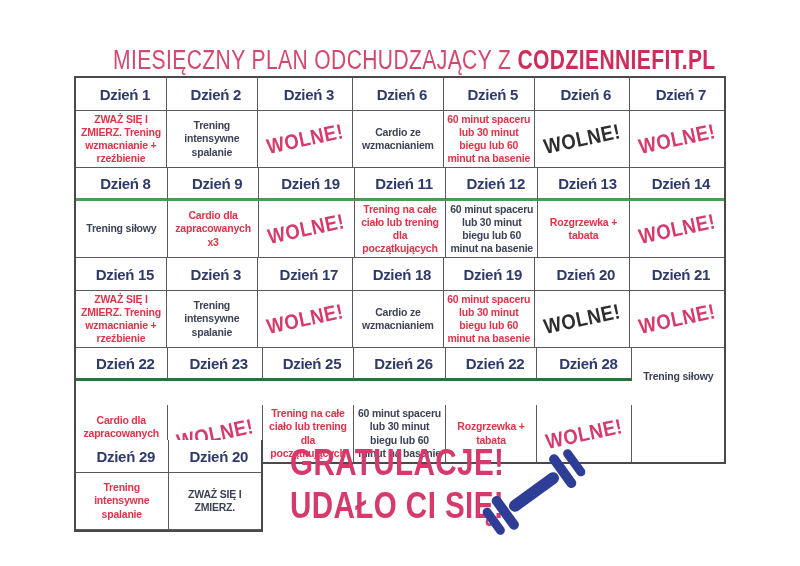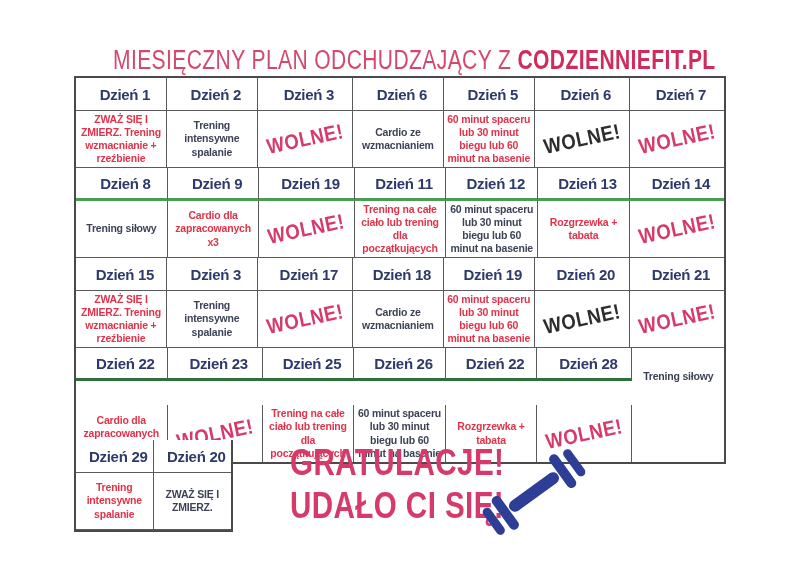--- a/index.html
+++ b/index.html
@@ -30,21 +30,21 @@
   .calendar .week:last-child .activity-cell{border-bottom:none;}
   .day-label{font-weight:700;font-size:15px;letter-spacing:-.3px;color:var(--navy);padding-left:8px;}
   .activity{font-weight:700;font-size:10.5px;line-height:1.25;letter-spacing:-.2px;}
   .activity.red{color:var(--red);}
   .activity.dark{color:var(--dark);}
   .stamp{display:inline-block;font-weight:700;font-size:21px;letter-spacing:.5px;
          transform:rotate(-12deg) scaleX(.88);color:var(--stamp-pink);}
   .stamp.stamp-black{color:var(--stamp-black);}
 
   
-  .week5{position:absolute;left:74px;top:440px;width:159px;
+  .week5{position:absolute;left:74px;top:440px;width:189px;
          border:2px solid var(--outer-border);border-top:none;background:#fff;}
   .week5 .activity-cell{border-bottom:none;}
 
   
   .congrats{position:absolute;left:290px;top:441px;}
   .congrats-inner{display:inline-block;transform:scaleX(.8);transform-origin:left top;
                   font-weight:700;font-size:37px;line-height:43px;letter-spacing:.5px;
                   color:var(--stamp-pink);white-space:nowrap;}
   .dumbbell{position:absolute;left:470px;top:440px;width:128px;height:104px;}
   .dumbbell rect{fill:var(--dumbbell-blue);}

